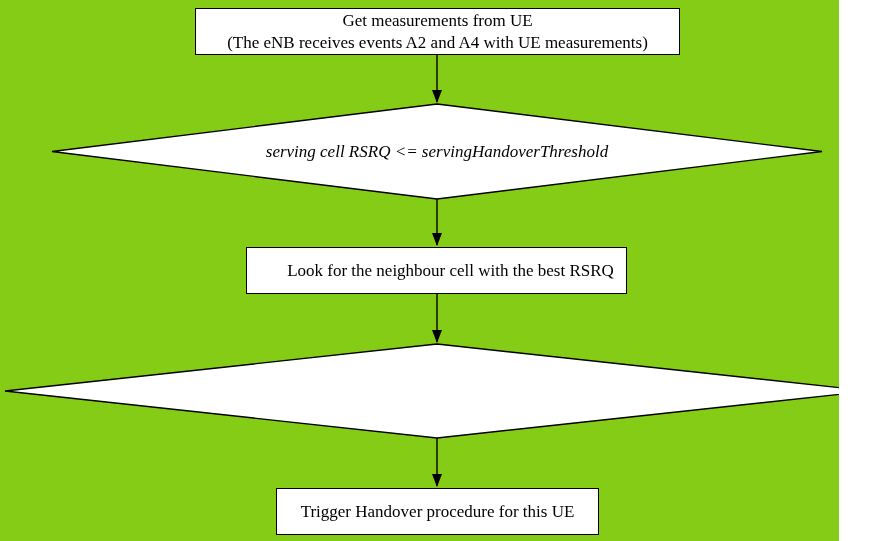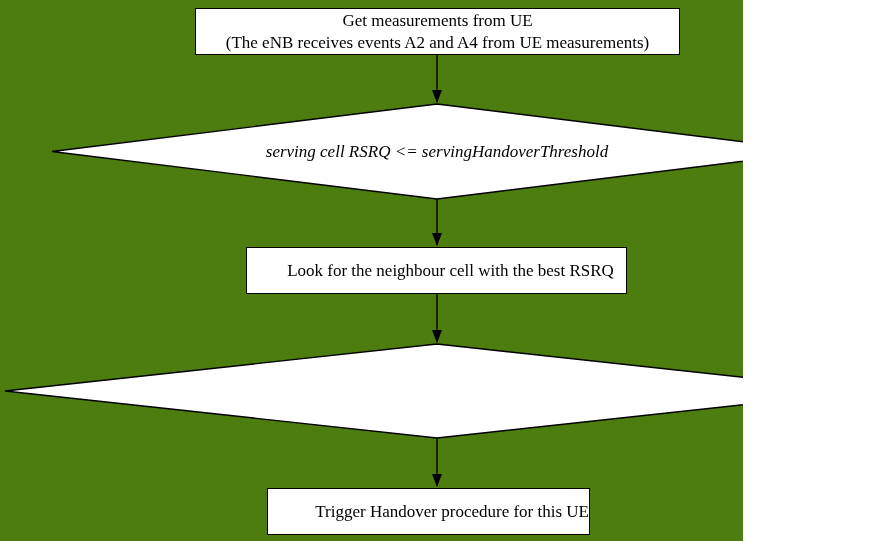--- a/index.html
+++ b/index.html
@@ -2,23 +2,23 @@
 <html><head>
 <meta charset="utf-8">
 <style>
   html, body {
     margin: 0;
     padding: 0;
     background: #ffffff;
   }
   .canvas {
     position: relative;
-    width: 743px;
+    width: 839px;
     height: 541px;
-    background: #4d7c0f;
+    background: #84cc16;
     font-family: "Liberation Serif", "DejaVu Serif", serif;
     color: #000000;
     overflow: hidden;
   }
   .shapes {
     position: absolute;
     left: 0;
     top: 0;
     width: 875px;
     height: 541px;
@@ -67,27 +67,27 @@
     <polygon points="437,344 870,391 437,438 5,391" fill="#ffffff" stroke="#000000" stroke-width="1.4"></polygon>
 
     <line x1="437" y1="55" x2="437" y2="102" stroke="#000000" stroke-width="1.4" marker-end="url(#arrowhead)"></line>
     <line x1="437" y1="199" x2="437" y2="245" stroke="#000000" stroke-width="1.4" marker-end="url(#arrowhead)"></line>
     <line x1="437" y1="294" x2="437" y2="342" stroke="#000000" stroke-width="1.4" marker-end="url(#arrowhead)"></line>
     <line x1="437" y1="438" x2="437" y2="486" stroke="#000000" stroke-width="1.4" marker-end="url(#arrowhead)"></line>
   </svg>
 
   <div class="node-box" style="left:195px; top:8px; width:485px; height:47px;">
     <div>Get measurements from UE</div>
-    <div>(The eNB receives events A2 and A4 from UE measurements)</div>
+    <div>(The eNB receives events A2 and A4 with UE measurements)</div>
   </div>
 
   <div class="diamond-label" style="left:52px; top:104px; width:770px; height:95px;">serving cell RSRQ &lt;= servingHandoverThreshold</div>
 
   <div class="node-box" style="left:246px; top:247px; width:381px; height:47px;padding-left:28px;">
     <div>Look for the neighbour cell with the best RSRQ</div>
   </div>
 
 
-  <div class="node-box" style="left:267px; top:488px; width:323px; height:47px;align-items:flex-end;">
+  <div class="node-box" style="left:276px; top:488px; width:323px; height:47px;">
     <div>Trigger Handover procedure for this UE</div>
   </div>
 
 </div>
 
 </body></html>

